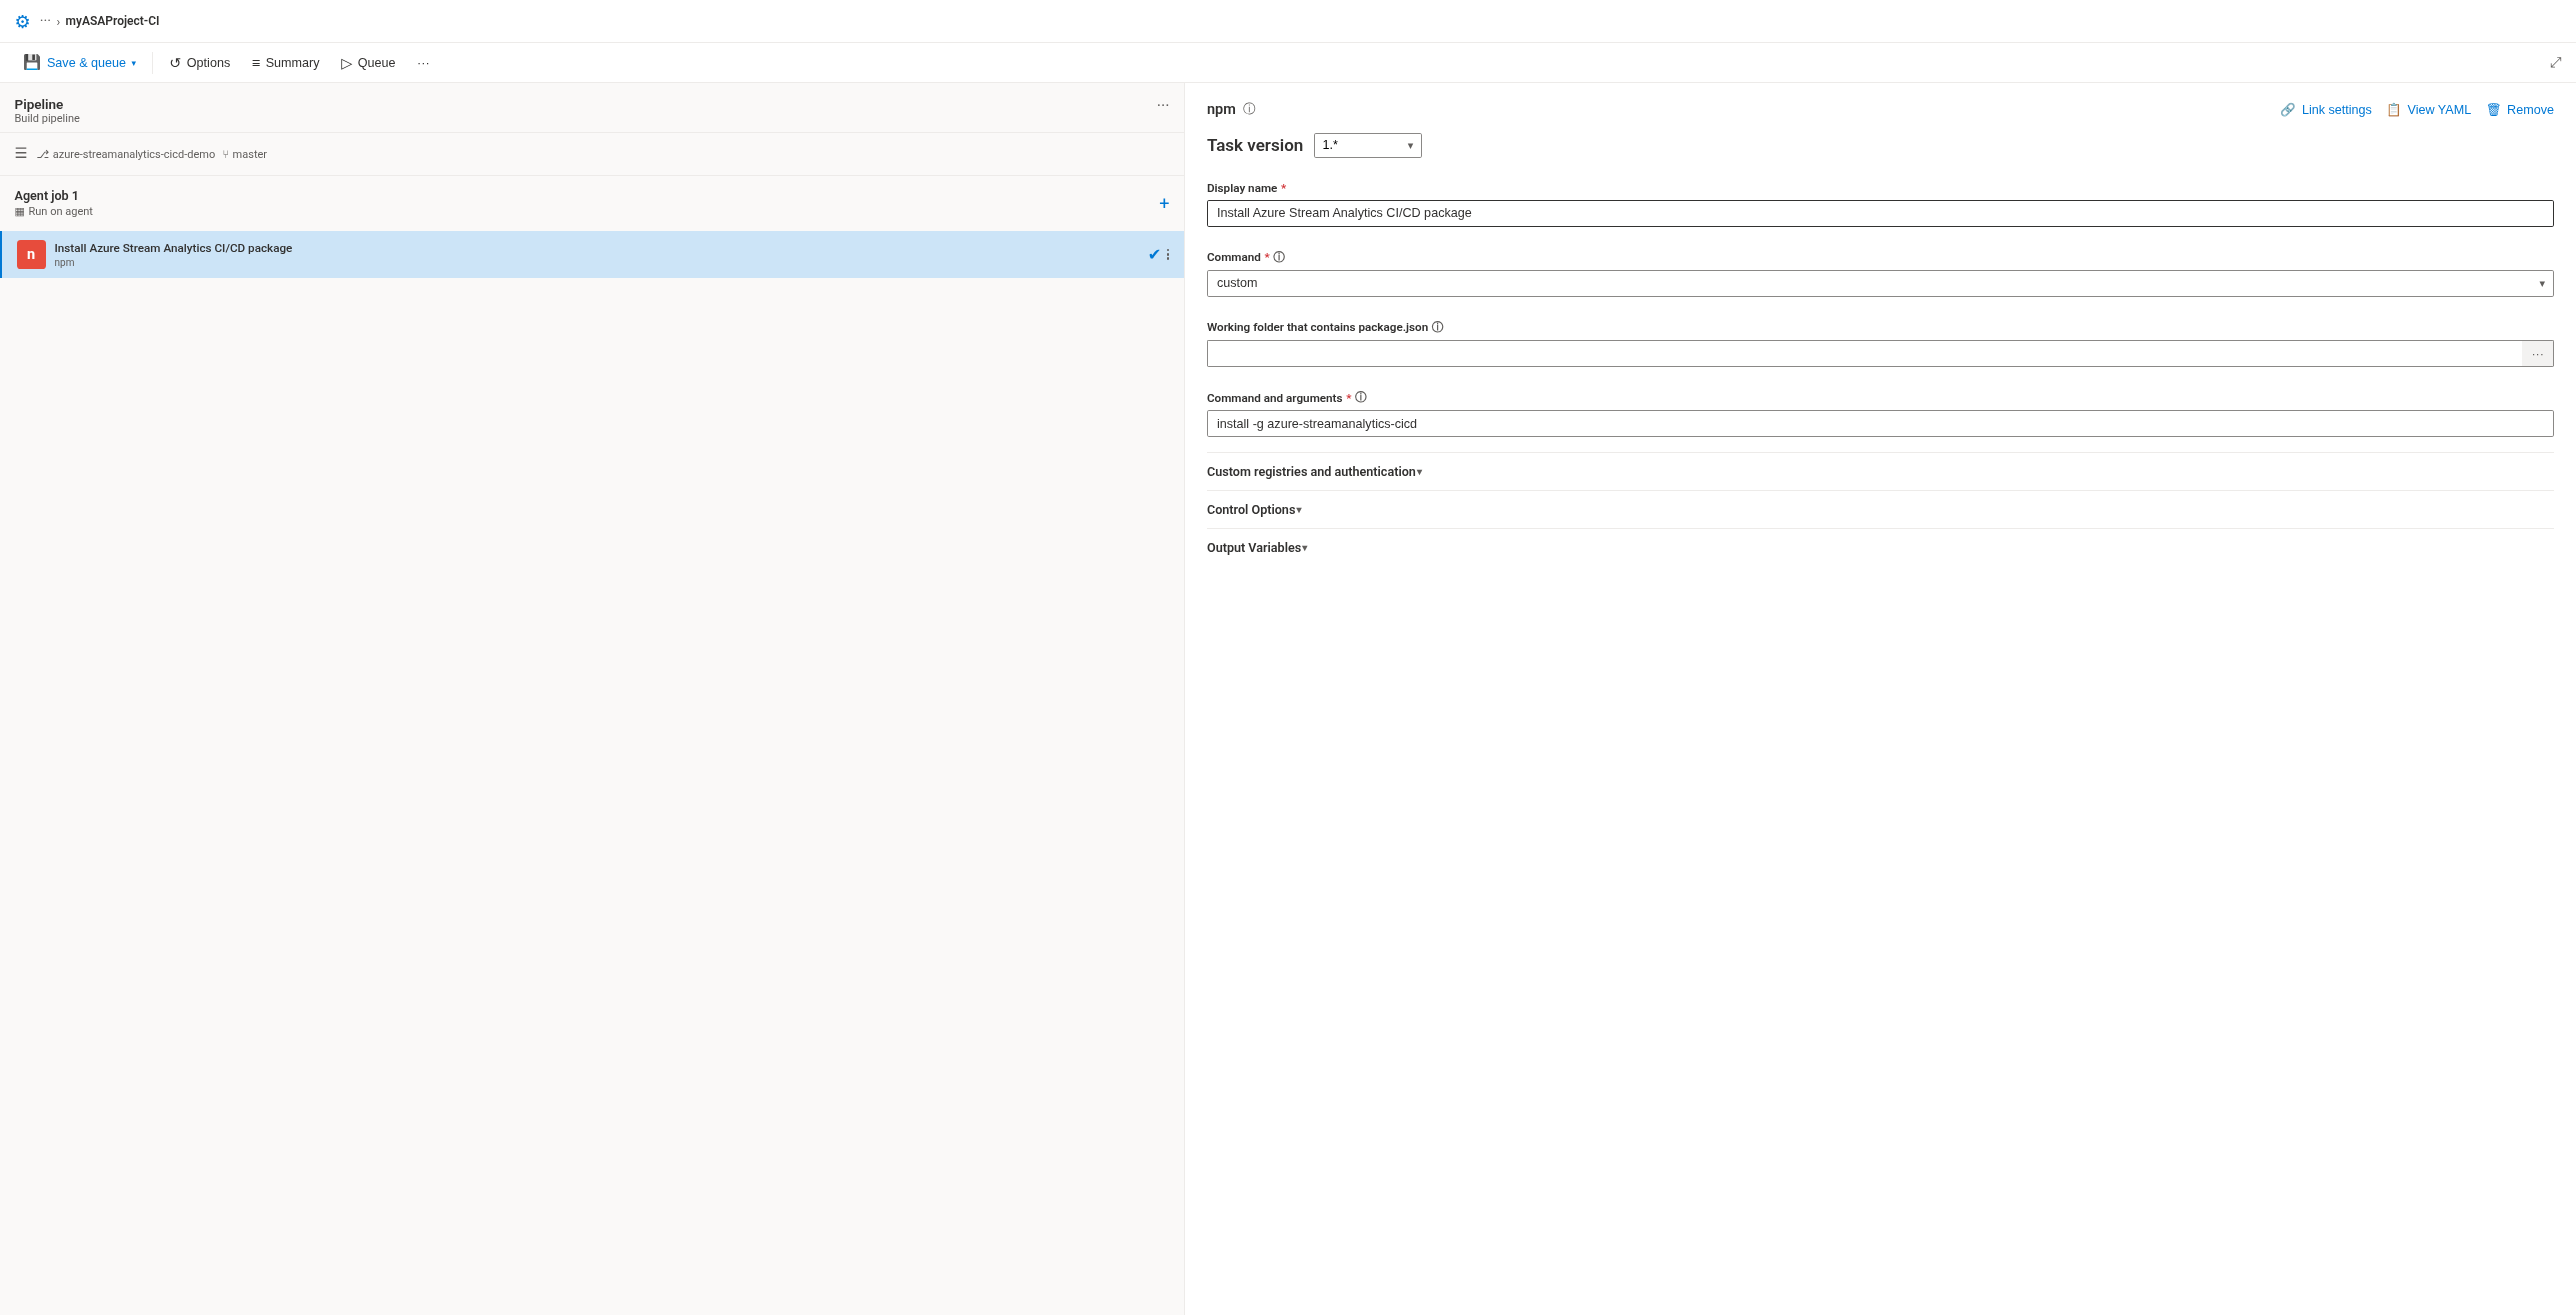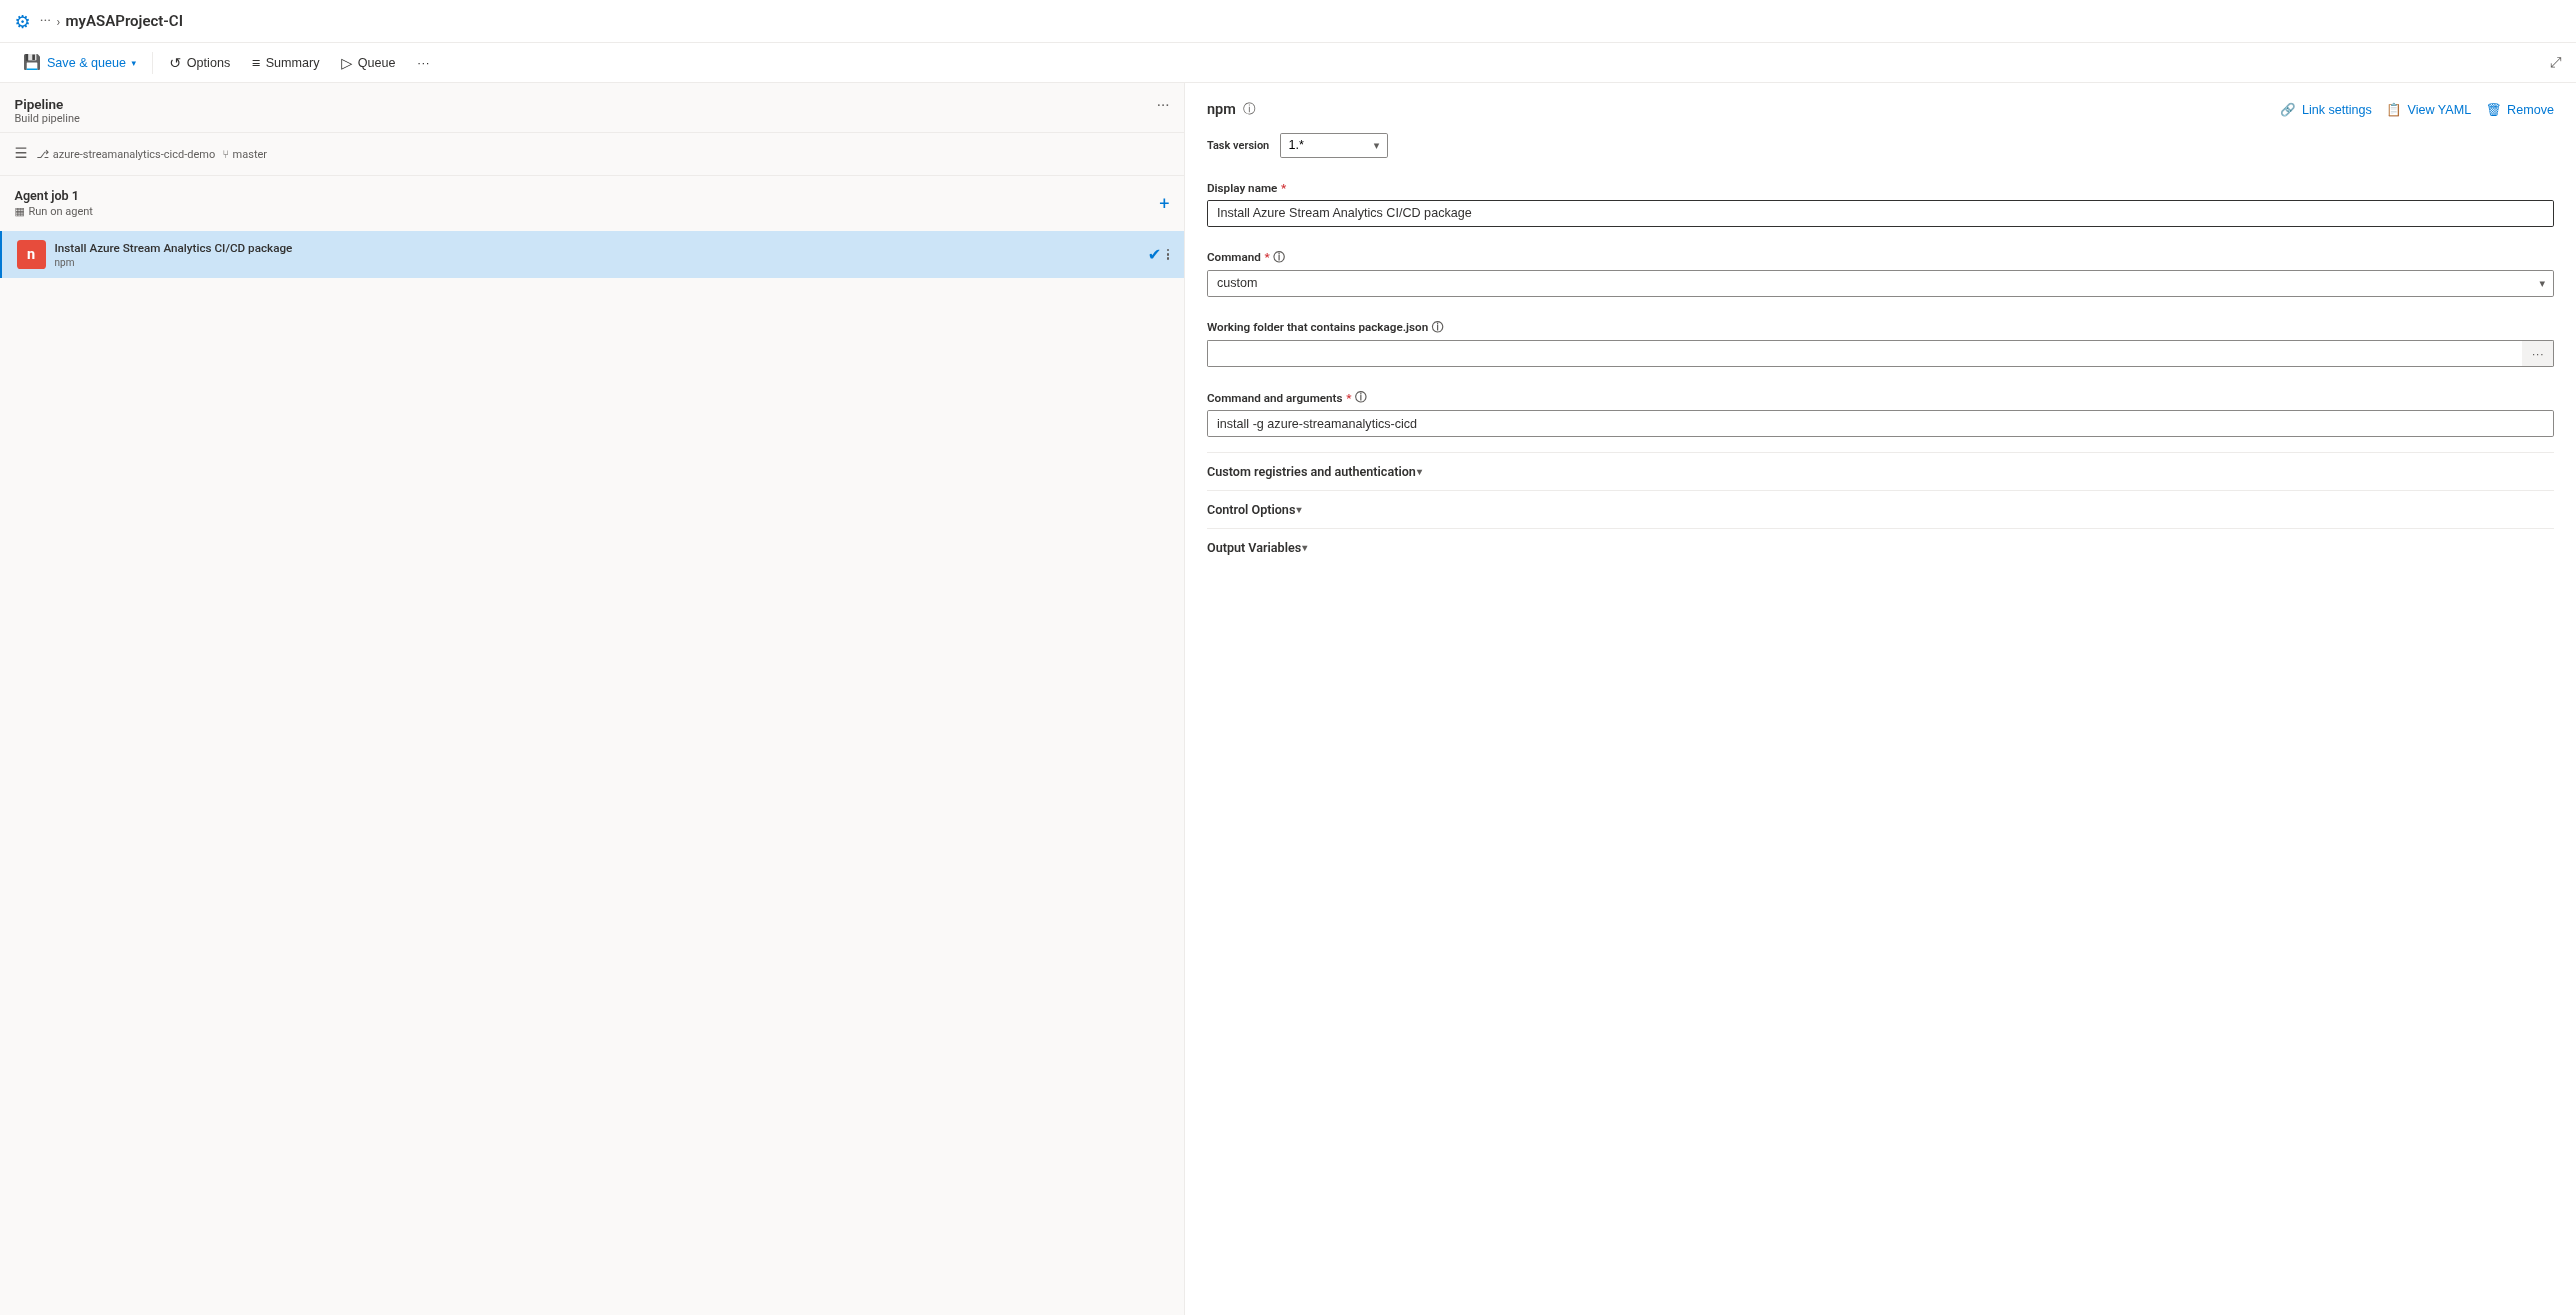--- a/index.html
+++ b/index.html
@@ -6,21 +6,21 @@
     body { font-family: -apple-system, BlinkMacSystemFont, 'Segoe UI', Roboto, sans-serif; font-size: 12.6px; color: #323130; background: #fff; height: 100vh; overflow: hidden; }
 
     
     .top-bar {
       display: flex; align-items: center; padding: 0 14.5px; height: 43px;
       border-bottom: 0.9px solid #edebe9; background: #fff;
     }
     .top-bar-logo { font-size: 18px; margin-right: 9px; color: #0078d4; }
     .top-bar-dots { color: #605e5c; font-size: 14.5px; margin-right: 5.4px; cursor: pointer; }
     .top-bar-chevron { color: #605e5c; margin-right: 5.4px; }
-    .top-bar-title { font-size: 15px; font-weight: 600; color: #323130; }
+    .top-bar-title { font-size: 12px; font-weight: 600; color: #323130; }
 
     
     .toolbar {
       display: flex; align-items: center; padding: 0 14.5px; height: 40px;
       border-bottom: 0.9px solid #edebe9; background: #fff; gap: 3.6px;
     }
     .toolbar-btn {
       display: flex; align-items: center; gap: 5.4px; padding: 5.4px 9px;
       border: none; background: none; cursor: pointer; color: #323130; font-size: 12.6px; border-radius: 1.8px;
     }
@@ -138,21 +138,21 @@
     }
 
     
     .section-expander {
       display: flex; align-items: center; gap: 1px; padding: 11px 0; cursor: pointer;
       border-top: 0.9px solid #edebe9; font-size: 12.6px; font-weight: 600; color: #323130;
     }
     .section-expander .chevron { color: #605e5c; font-size: 10px; }
 
     .task-version-row { display: flex; align-items: center; gap: 11px; margin-bottom: 18px; }
-    .task-version-label { font-size: 11px; font-weight: 600; color: #323130; }
+    .task-version-label { font-size: 17px; font-weight: 600; color: #323130; }
     .task-version-select-wrapper { position: relative; width: 108px; }
     .task-version-select {
       width: 100%; padding: 4.5px 25px 4.5px 7.2px; border: 0.9px solid #8a8886; border-radius: 1.8px;
       font-size: 12.6px; appearance: none; background: #fff; cursor: pointer; outline: none;
     }
   </style>
 </head>
 <body>
 
 <div class="top-bar">

